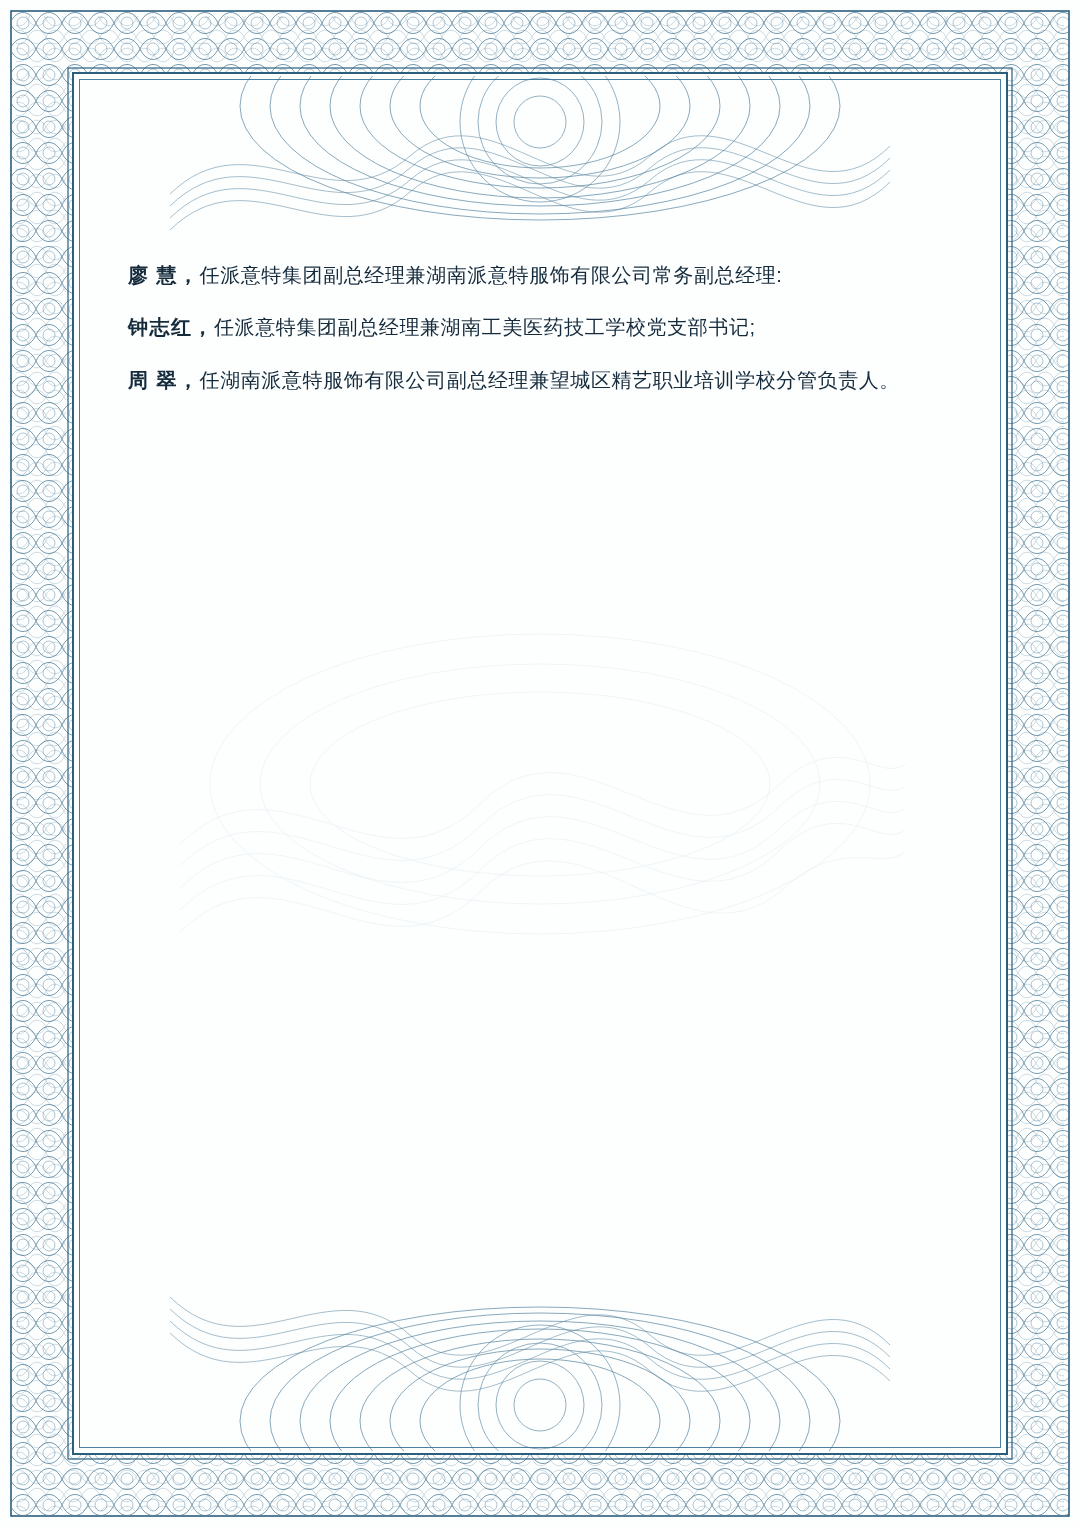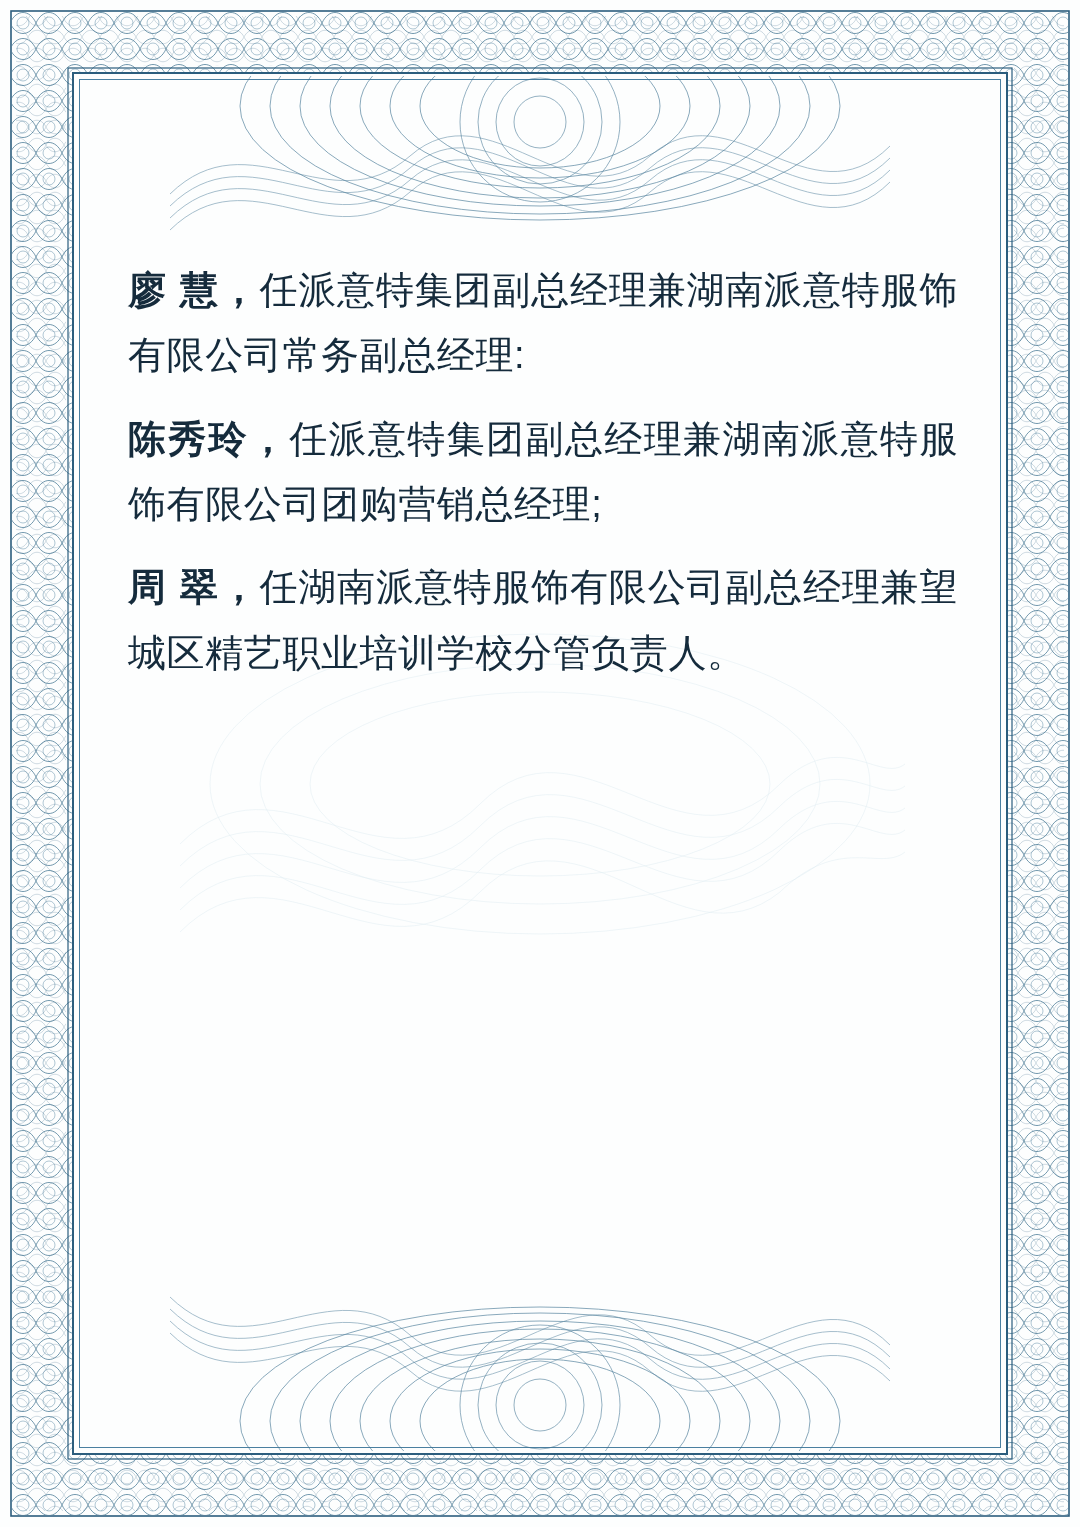--- a/index.html
+++ b/index.html
@@ -74,21 +74,21 @@
   
   .content {
     position: absolute;
     left: 128px;
     top: 258px;
     width: 830px;
     z-index: 5;
   }
 
   .para {
-    font-size: 38px;
+    font-size: 20px;
     line-height: 1.72;
     color: #152b3c;
     letter-spacing: 0.6px;
     margin: 0 0 18px 0;
     text-align: justify;
     text-justify: inter-ideograph;
   }
   .para:last-child { margin-bottom: 0; }
 
   .name {
@@ -194,24 +194,24 @@
       <ellipse cx="380" cy="300" rx="230" ry="92"></ellipse>
     </g>
   </svg>
 
   <div class="content">
 
     <p class="para">
       <span class="name">廖 慧，</span><span class="role">任派意特集团副总经理兼湖南派意特服饰有限公司常务副总经理:</span>
     </p>
 
-
     <p class="para">
-      <span class="name">陈秀玲，</span><span class="role">任派意特集团副总经理兼湖南派意特服饰有限公司团购营销总经理;</span>
+      <span class="name">钟志红，</span><span class="role">任派意特集团副总经理兼湖南工美医药技工学校党支部书记;</span>
     </p>
+
 
 
 
     <p class="para">
       <span class="name">周 翠，</span><span class="role">任湖南派意特服饰有限公司副总经理兼望城区精艺职业培训学校分管负责人。</span>
     </p>
 
   </div>
 </div>
 

